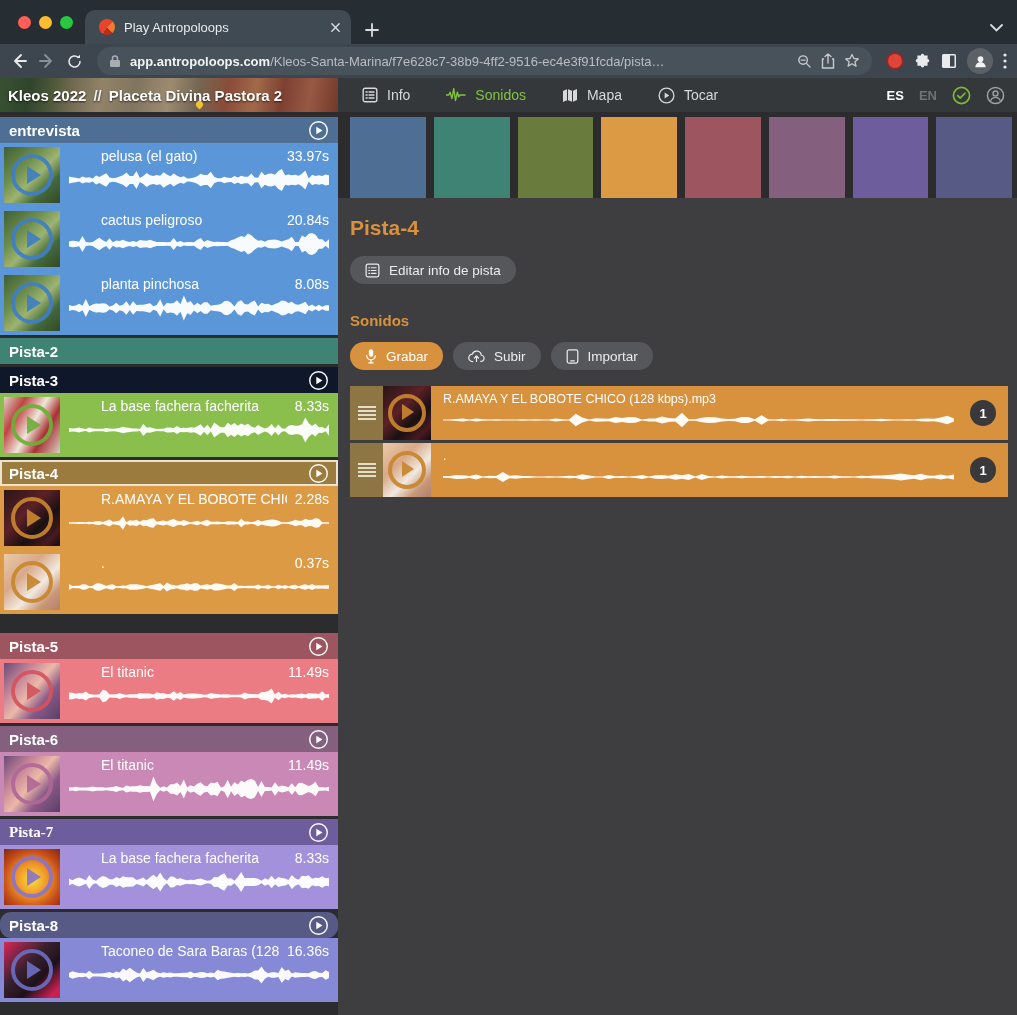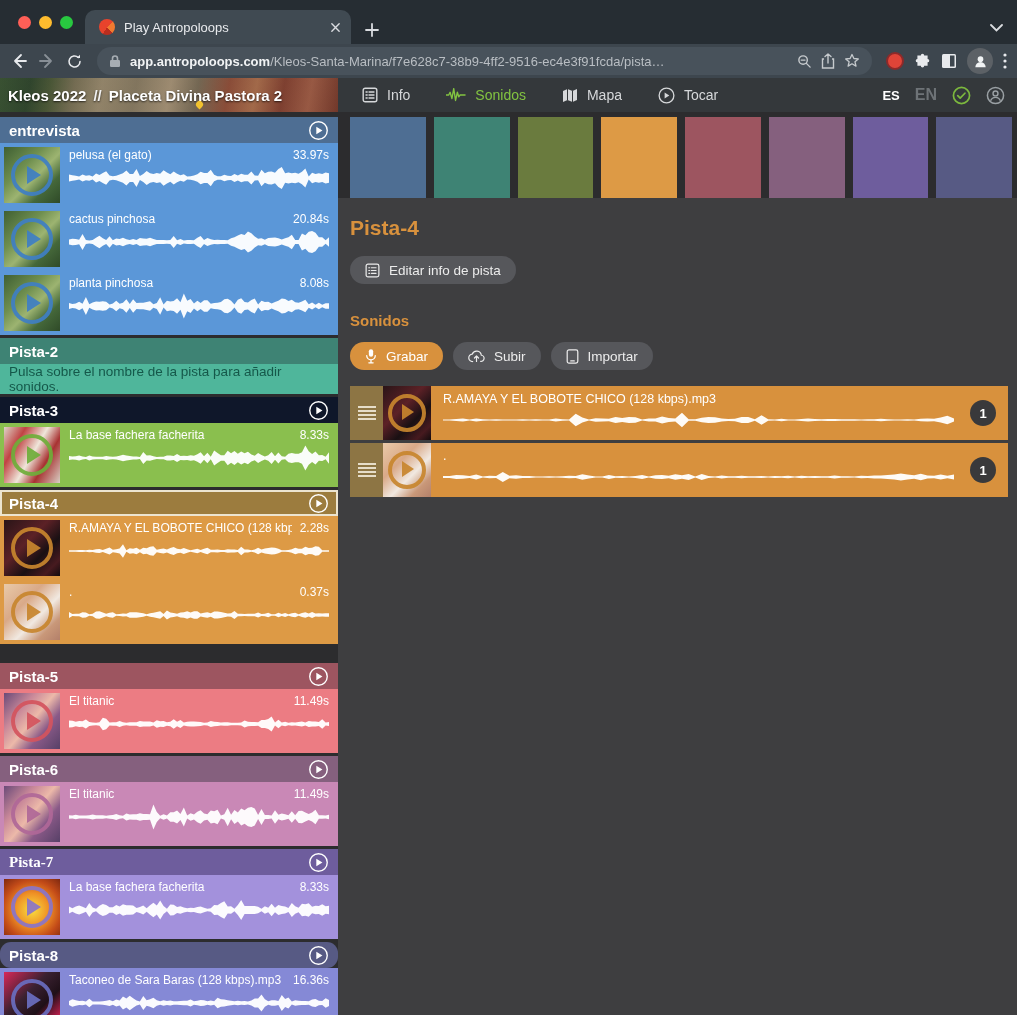--- a/index.html
+++ b/index.html
@@ -36,35 +36,35 @@
       linear-gradient(100deg,#42603a 0,#365033 9%,#57663f 15%,#8d8263 22%,#b3a080 30%,#9f8e72 40%,#c2aa8a 50%,#8d7c64 58%,#a95a42 67%,#c87f58 75%,#9a4a38 83%,#bb6a50 91%,#8a4030 100%);}
   .site-banner .txt{color:#fff;font-size:15px;font-weight:700;text-shadow:0 1px 2px rgba(0,0,0,.7);white-space:nowrap;}
   .site-banner .sep{font-weight:700;color:#f2f2f2;}
   .map-pin{position:absolute;left:196px;bottom:4px;width:7px;height:7px;border-radius:50% 50% 50% 0;transform:rotate(-45deg);background:#f2c22e;}
   .nav{display:flex;align-items:center;gap:36px;padding-left:24px;}
   .nav-item{display:flex;align-items:center;gap:9px;color:#d6d8da;font-size:14px;cursor:default;}
   .nav-item.active{color:#82c341;}
   .header-right{margin-left:auto;display:flex;align-items:center;gap:15px;padding-right:12px;}
   .lang-es{color:#fff;font-weight:700;font-size:13px;}
   .lang-en{color:#6e7control:#6e7377;}
-  .lang-en{color:#6e7377;font-weight:700;font-size:16px;}
+  .lang-en{color:#6e7377;font-weight:700;font-size:13px;}
 
   
   .app-body{flex:1;display:flex;background:#2c2c2e;overflow:hidden;}
   .sidebar{width:338px;flex-shrink:0;padding-top:5px;display:flex;flex-direction:column;gap:3px;}
   .track{display:flex;flex-direction:column;}
   .track-header{height:26px;display:flex;align-items:center;padding:0 9px;color:#fff;font-weight:700;font-size:15px;box-sizing:border-box;}
   .track-header.selected{box-shadow:inset 0 0 0 2px #ece4d0;}
   .track-header .hplay{margin-left:auto;display:flex;}
   .sound-item{height:64px;display:flex;}
   .thumb{width:56px;height:56px;margin:4px 0 4px 4px;position:relative;flex-shrink:0;overflow:hidden;}
   .play-overlay{position:absolute;left:50%;top:50%;width:34px;height:34px;margin:-21px 0 0 -21px;border:4px solid currentColor;border-radius:50%;opacity:.92;}
   .play-overlay::after{content:"";position:absolute;left:12px;top:8px;border-left:14px solid currentColor;border-top:9px solid transparent;border-bottom:9px solid transparent;}
   .sound-body{flex:1;min-width:0;display:flex;flex-direction:column;padding:5px 9px 0 9px;}
-  .sound-top{display:flex;align-items:flex-end;color:#fff;font-size:12px;}
+  .sound-top{display:flex;align-items:flex-end;color:#fff;font-size:14px;margin-left:32px;}
   .sound-title{flex:1;white-space:nowrap;overflow:hidden;}
   .duration{margin-left:8px;flex-shrink:0;}
   .wave{height:26px;margin-top:3px;}
   .wave svg,.row-wave svg{display:block;width:100%;height:100%;}
   .hint{height:30px;display:flex;align-items:center;padding:0 9px;font-size:13.5px;color:#15584a;}
 
   
   .th-0-0,.th-0-1,.th-0-2{background:linear-gradient(135deg,#3f5f33,#6f8f4f 35%,#9db471 55%,#45683a 75%,#2f4a28);}
   .th-2-0{background:linear-gradient(120deg,#ddd3c8,#c04343 25%,#efe6da 50%,#a83232 70%,#d8cfc4);}
   .th-3-0{background:linear-gradient(135deg,#2a1518,#5c2126 40%,#191013 65%,#471a1f 85%,#120c0e);}
@@ -286,21 +286,21 @@
                 </svg>
               </div>
             </div>
           </div>
           <div class="sound-item" style="background: rgb(91, 151, 216);">
             <div class="thumb th-0-1">
               <span class="play-overlay" style="color: rgb(63, 127, 196);"></span>
             </div>
             <div class="sound-body">
               <div class="sound-top">
-                <span class="sound-title">cactus pinchosa</span>
+                <span class="sound-title">cactus peligroso</span>
                 <span class="duration">20.84s</span>
               </div>
               <div class="wave">
                 <svg viewBox="0 0 300 30" preserveAspectRatio="none">
                   <polygon points="0.0,12.0 3.9,11.2 7.8,11.5 11.7,12.3 15.6,5.9 19.5,12.8 23.4,13.3 27.3,12.7 31.2,10.1 35.1,7.9 39.0,10.6 42.9,12.6 46.8,8.3 50.6,13.0 54.5,10.9 58.4,11.4 62.3,10.0 66.2,11.7 70.1,12.8 74.0,11.5 77.9,12.7 81.8,10.4 85.7,10.9 89.6,11.2 93.5,10.0 97.4,11.5 101.3,12.7 105.2,12.6 109.1,12.6 113.0,13.1 116.9,12.6 120.8,8.2 124.7,12.9 128.6,11.5 132.5,13.2 136.4,12.8 140.3,12.6 144.2,12.9 148.1,10.1 151.9,8.0 155.8,12.7 159.7,10.4 163.6,11.8 167.5,12.8 171.4,12.4 175.3,12.8 179.2,12.6 183.1,13.0 187.0,10.8 190.9,9.5 194.8,7.6 198.7,5.8 202.6,7.0 206.5,2.9 210.4,4.9 214.3,8.6 218.2,11.2 222.1,10.7 226.0,12.3 229.9,10.3 233.8,10.2 237.7,9.9 241.6,10.7 245.5,12.2 249.4,10.6 253.2,9.6 257.1,6.6 261.0,12.6 264.9,12.6 268.8,5.1 272.7,7.3 276.6,3.2 280.5,2.3 284.4,4.3 288.3,9.6 292.2,9.5 296.1,12.9 300.0,9.6 300.0,20.4 296.1,17.1 292.2,20.5 288.3,20.4 284.4,25.7 280.5,27.7 276.6,26.8 272.7,22.7 268.8,24.9 264.9,17.4 261.0,17.4 257.1,23.4 253.2,20.4 249.4,19.4 245.5,17.8 241.6,19.3 237.7,20.1 233.8,19.8 229.9,19.7 226.0,17.7 222.1,19.3 218.2,18.8 214.3,21.4 210.4,25.1 206.5,27.1 202.6,23.0 198.7,24.2 194.8,22.4 190.9,20.5 187.0,19.2 183.1,17.0 179.2,17.4 175.3,17.2 171.4,17.6 167.5,17.2 163.6,18.2 159.7,19.6 155.8,17.3 151.9,22.0 148.1,19.9 144.2,17.1 140.3,17.4 136.4,17.2 132.5,16.8 128.6,18.5 124.7,17.1 120.8,21.8 116.9,17.4 113.0,16.9 109.1,17.4 105.2,17.4 101.3,17.3 97.4,18.5 93.5,20.0 89.6,18.8 85.7,19.1 81.8,19.6 77.9,17.3 74.0,18.5 70.1,17.2 66.2,18.3 62.3,20.0 58.4,18.6 54.5,19.1 50.6,17.0 46.8,21.7 42.9,17.4 39.0,19.4 35.1,22.1 31.2,19.9 27.3,17.3 23.4,16.7 19.5,17.2 15.6,24.1 11.7,17.7 7.8,18.5 3.9,18.8 0.0,18.0" fill="#ffffff" fill-opacity="0.96"></polygon>
                 </svg>
               </div>
             </div>
           </div>
           <div class="sound-item" style="background: rgb(91, 151, 216);">
@@ -317,21 +317,20 @@
                   <polygon points="0.0,11.6 3.9,12.7 7.8,12.2 11.7,10.2 15.6,12.5 19.5,4.7 23.4,13.0 27.3,11.1 31.2,9.7 35.1,10.1 39.0,9.5 42.9,10.0 46.8,13.4 50.6,12.2 54.5,9.0 58.4,12.5 62.3,11.3 66.2,7.3 70.1,12.8 74.0,7.2 77.9,11.4 81.8,11.3 85.7,11.3 89.6,10.4 93.5,9.4 97.4,12.9 101.3,11.5 105.2,4.9 109.1,13.4 113.0,9.0 116.9,9.7 120.8,9.1 124.7,6.1 128.6,10.6 132.5,0.5 136.4,8.8 140.3,6.8 144.2,12.0 148.1,8.9 151.9,11.6 155.8,8.5 159.7,8.5 163.6,12.5 167.5,11.6 171.4,11.3 175.3,10.3 179.2,7.3 183.1,6.6 187.0,8.9 190.9,13.2 194.8,7.7 198.7,6.2 202.6,10.4 206.5,10.9 210.4,8.1 214.3,6.4 218.2,13.2 222.1,8.9 226.0,10.4 229.9,10.0 233.8,12.1 237.7,10.4 241.6,8.8 245.5,6.4 249.4,7.0 253.2,9.1 257.1,7.7 261.0,10.7 264.9,11.2 268.8,9.9 272.7,7.7 276.6,12.9 280.5,11.0 284.4,13.6 288.3,11.2 292.2,13.5 296.1,11.8 300.0,11.8 300.0,18.2 296.1,18.2 292.2,16.5 288.3,18.8 284.4,16.4 280.5,19.0 276.6,17.1 272.7,22.3 268.8,20.1 264.9,18.8 261.0,19.3 257.1,22.3 253.2,20.9 249.4,23.0 245.5,23.6 241.6,21.2 237.7,19.6 233.8,17.9 229.9,20.0 226.0,19.6 222.1,21.1 218.2,16.8 214.3,23.6 210.4,21.9 206.5,19.1 202.6,19.6 198.7,23.8 194.8,22.3 190.9,16.8 187.0,21.1 183.1,23.4 179.2,22.7 175.3,19.7 171.4,18.7 167.5,18.4 163.6,17.5 159.7,21.5 155.8,21.5 151.9,18.4 148.1,21.1 144.2,18.0 140.3,23.2 136.4,21.2 132.5,29.5 128.6,19.4 124.7,23.9 120.8,20.9 116.9,20.3 113.0,21.0 109.1,16.6 105.2,25.1 101.3,18.5 97.4,17.1 93.5,20.6 89.6,19.6 85.7,18.7 81.8,18.7 77.9,18.6 74.0,22.8 70.1,17.2 66.2,22.7 62.3,18.7 58.4,17.5 54.5,21.0 50.6,17.8 46.8,16.6 42.9,20.0 39.0,20.5 35.1,19.9 31.2,20.3 27.3,18.9 23.4,17.0 19.5,25.3 15.6,17.5 11.7,19.8 7.8,17.8 3.9,17.3 0.0,18.4" fill="#ffffff" fill-opacity="0.96"></polygon>
                 </svg>
               </div>
             </div>
           </div>
         </div>
         <div class="track">
           <div class="track-header" style="background: rgb(62, 131, 116);">
             <span>Pista-2</span>
           </div>
-          <div class="hint" style="background: rgb(79, 182, 155);">Pulsa sobre el nombre de la pista para añadir sonidos.</div>
         </div>
         <div class="track">
           <div class="track-header" style="background: #0f172a;">
             <span>Pista-3</span>
             <span class="hplay">
               <svg width="21" height="21" viewBox="0 0 24 24">
                 <circle cx="12" cy="12" r="10" fill="none" stroke="#fff" stroke-width="1.6"></circle>
                 <path d="M9.5 7.8l7 4.2-7 4.2z" fill="#fff"></path>
               </svg>
             </span>

